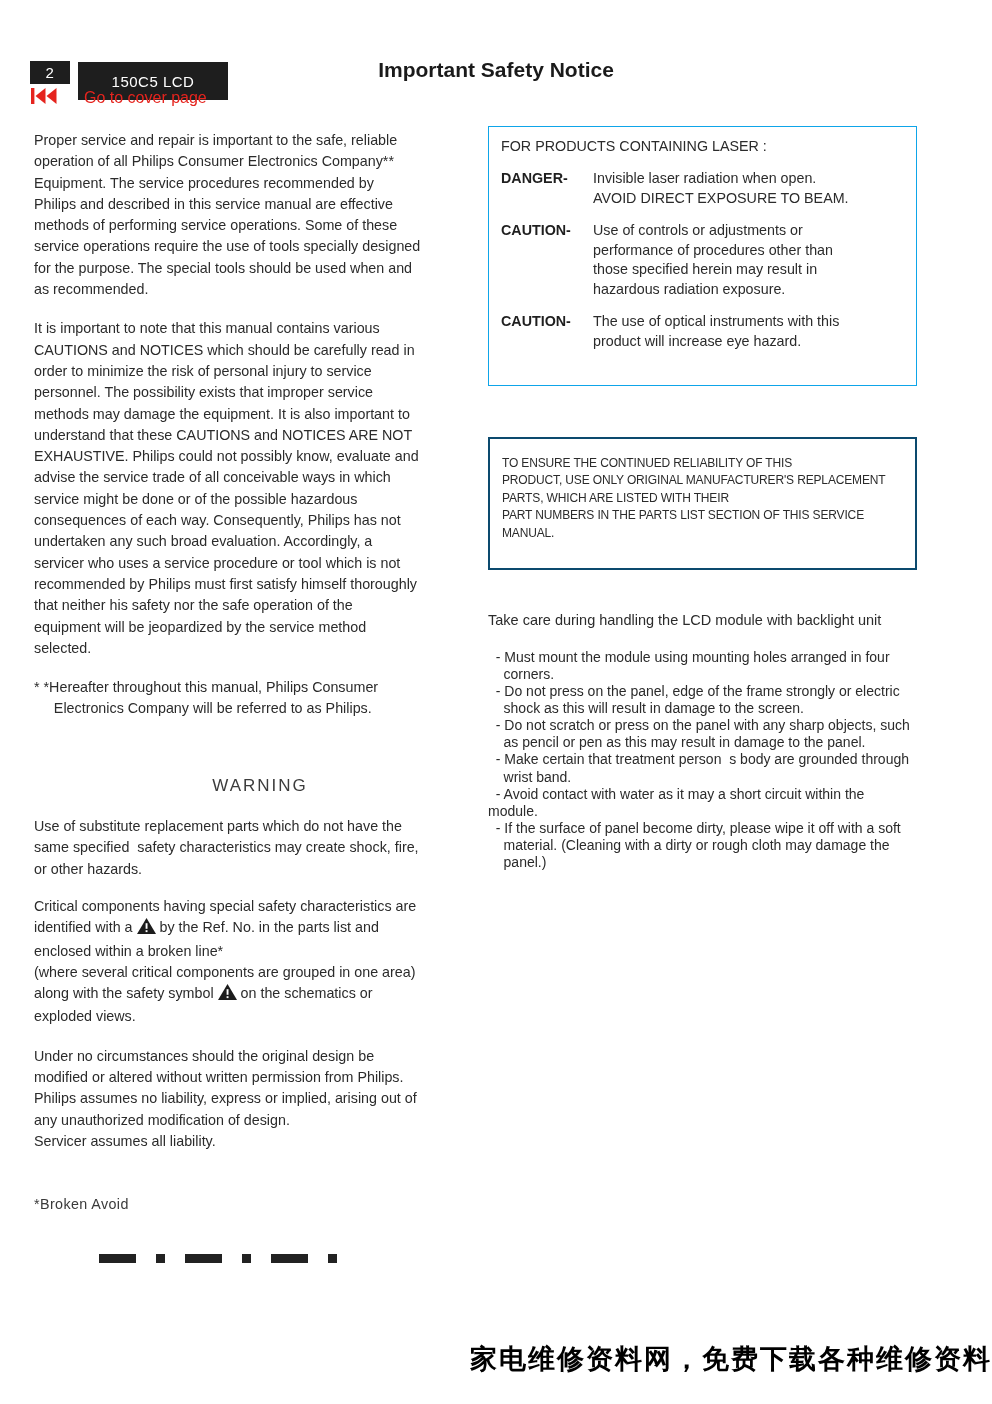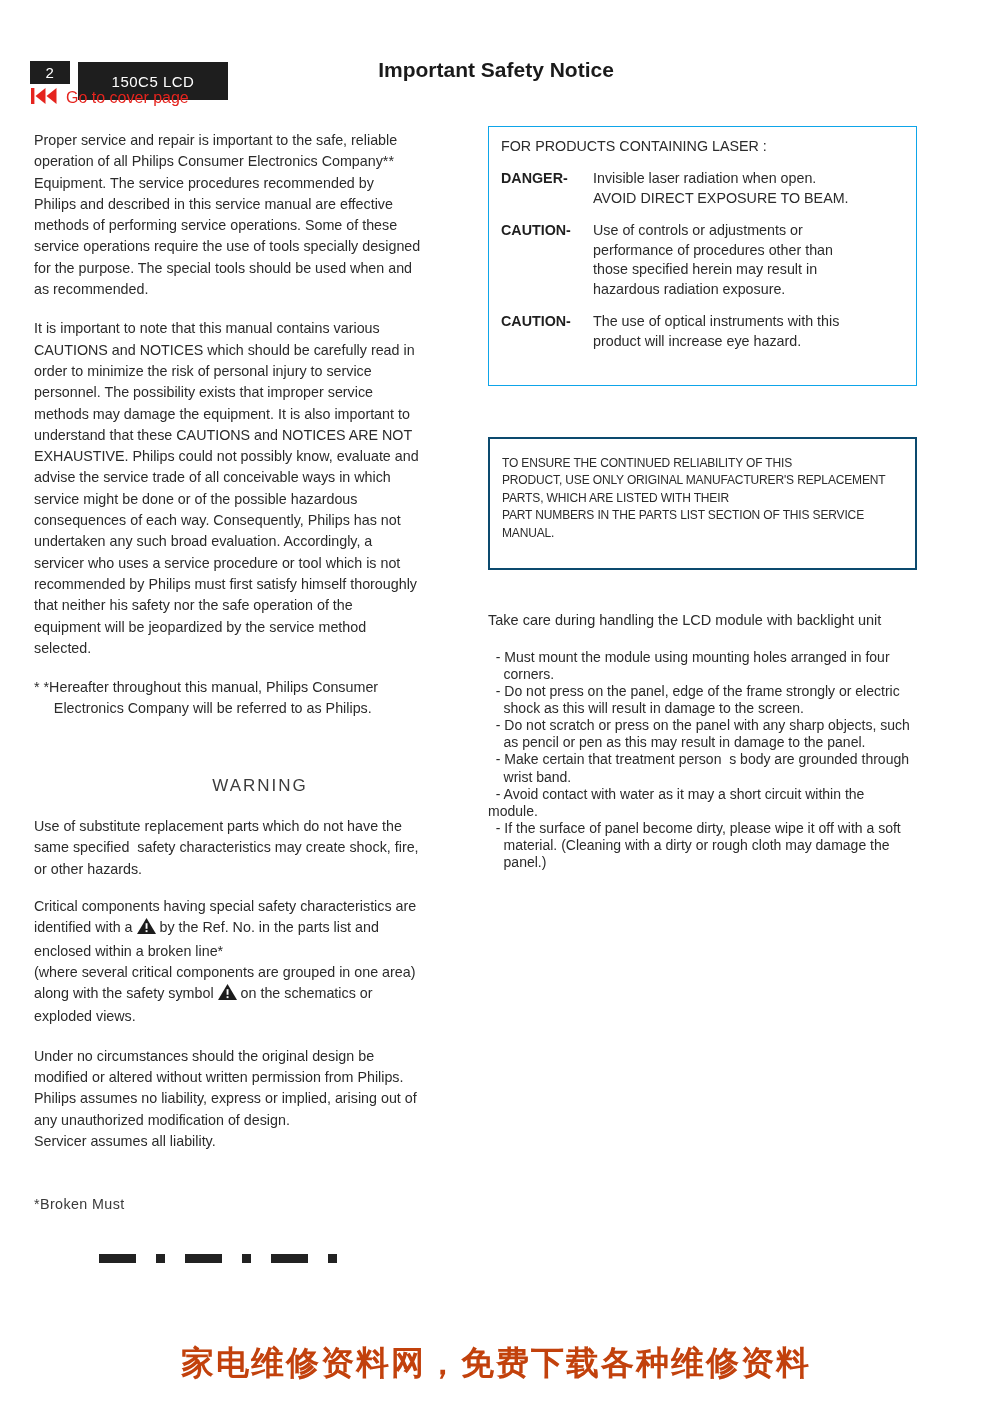--- a/index.html
+++ b/index.html
@@ -37,21 +37,21 @@
     font-weight: bold;
     color: #1a1a1a;
     white-space: nowrap;
   }
   .cover-link {
     position: absolute;
     left: 31px;
     top: 87px;
     display: flex;
     align-items: center;
-    gap: 9px;
+    gap: 27px;
     color: #e5241e;
     font-size: 16px;
     cursor: pointer;
     text-decoration: none;
   }
 
   
   .col-left {
     position: absolute;
     left: 34px;
@@ -118,24 +118,24 @@
     font-size: 14.5px;
   }
   .handling-list { margin-top: 21px; font-size: 14px; line-height: 1.22; }
 
   
   .watermark {
     position: absolute;
     left: 0;
     top: 1341px;
     width: 100%;
-    text-align: center;
-    font-size: 33px;
+    text-align: right;
+    font-size: 27px;
     font-weight: bold;
-    color: #c2410c;
+    color: #000000;
     letter-spacing: 2px;
   }
 </style>
 </head>
 <body>
 
 <div class="page">
 
   <div class="badge badge-page">
     <span>2</span>
@@ -203,21 +203,21 @@
             <rect x="8.6" y="5.2" width="1.9" height="5.6" fill="#ffffff"></rect>
             <rect x="8.6" y="12.2" width="1.9" height="1.9" fill="#ffffff"></rect>
           </svg></span><span> on the schematics or
 exploded views.</span></p>
     <p class="pre">Under no circumstances should the original design be
 modified or altered without written permission from Philips.
 Philips assumes no liability, express or implied, arising out of
 any unauthorized modification of design.
 Servicer assumes all liability.</p>
 
-    <div class="broken-label">*Broken Must</div>
+    <div class="broken-label">*Broken Avoid</div>
 
     <div class="dash-row">
       <span class="dash"></span>
       <span class="dot"></span>
       <span class="dash"></span>
       <span class="dot"></span>
       <span class="dash"></span>
       <span class="dot"></span>
     </div>
   </div>

